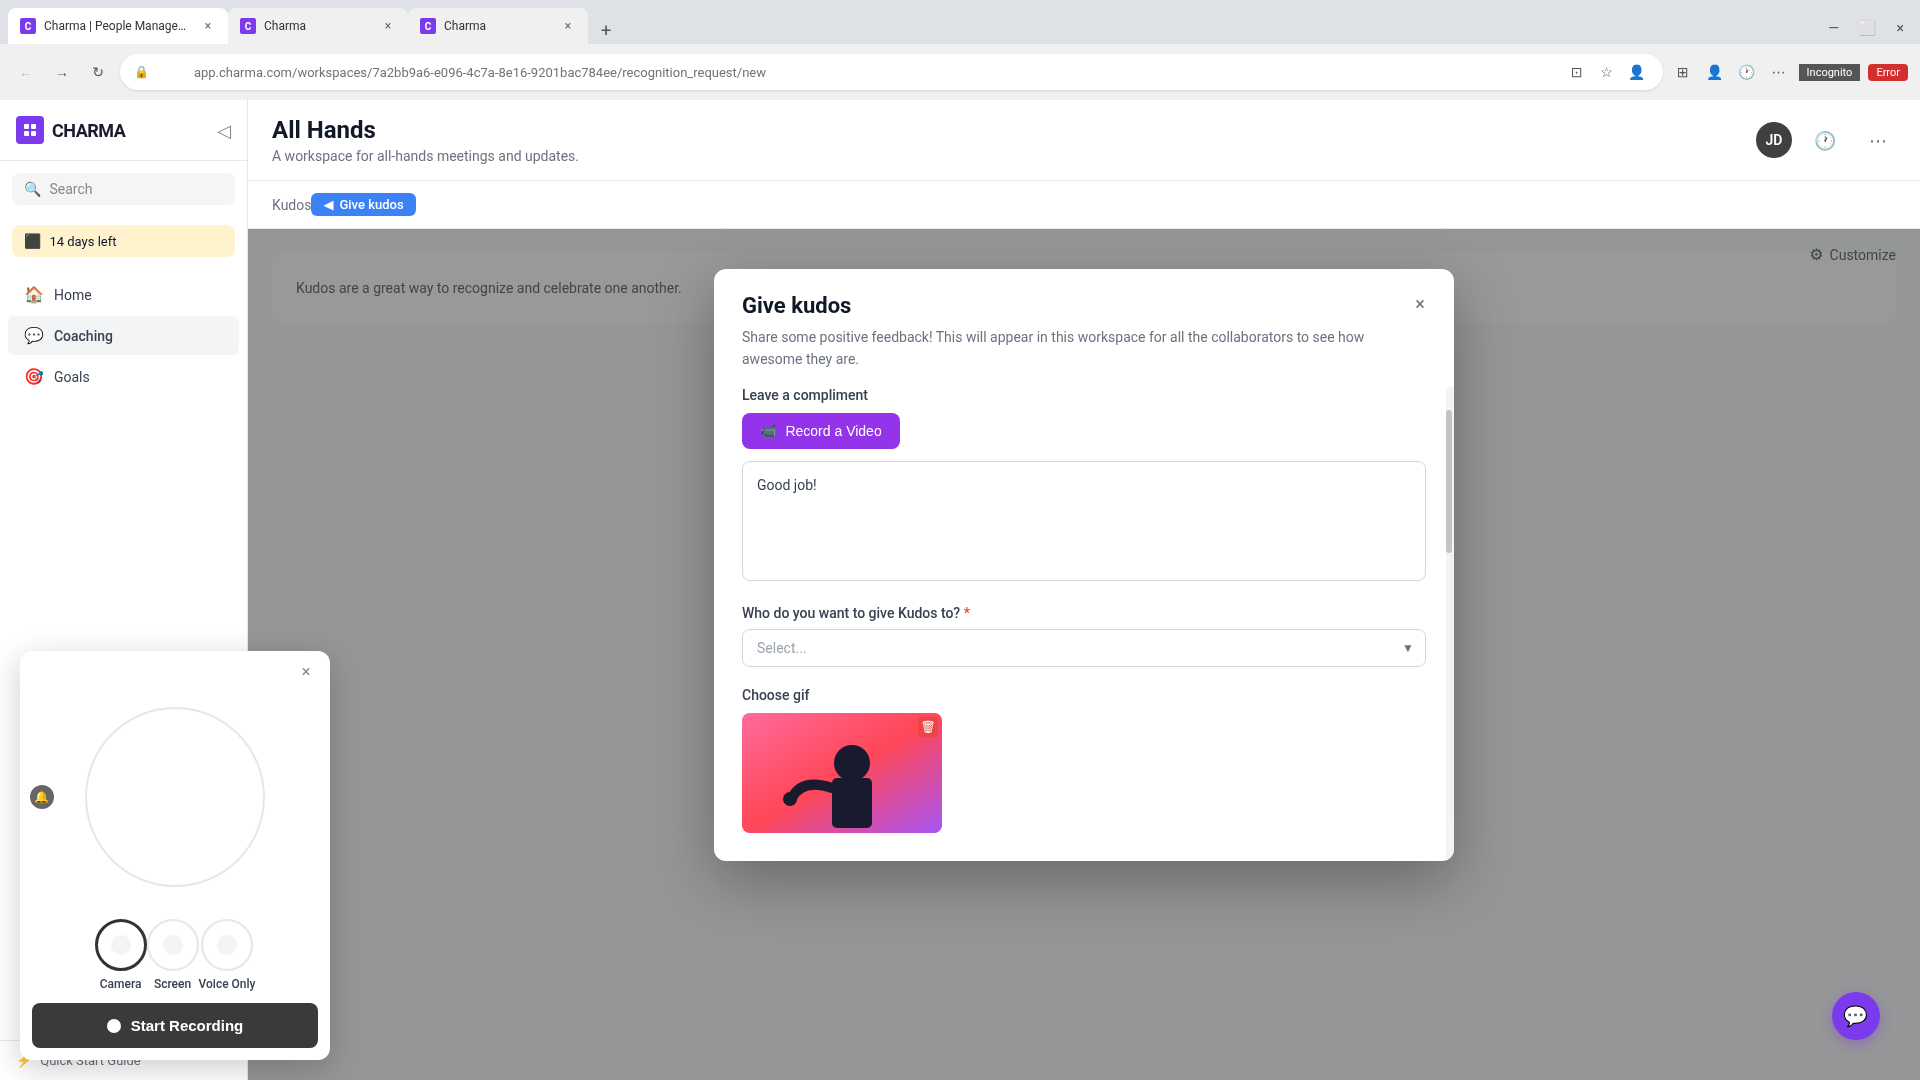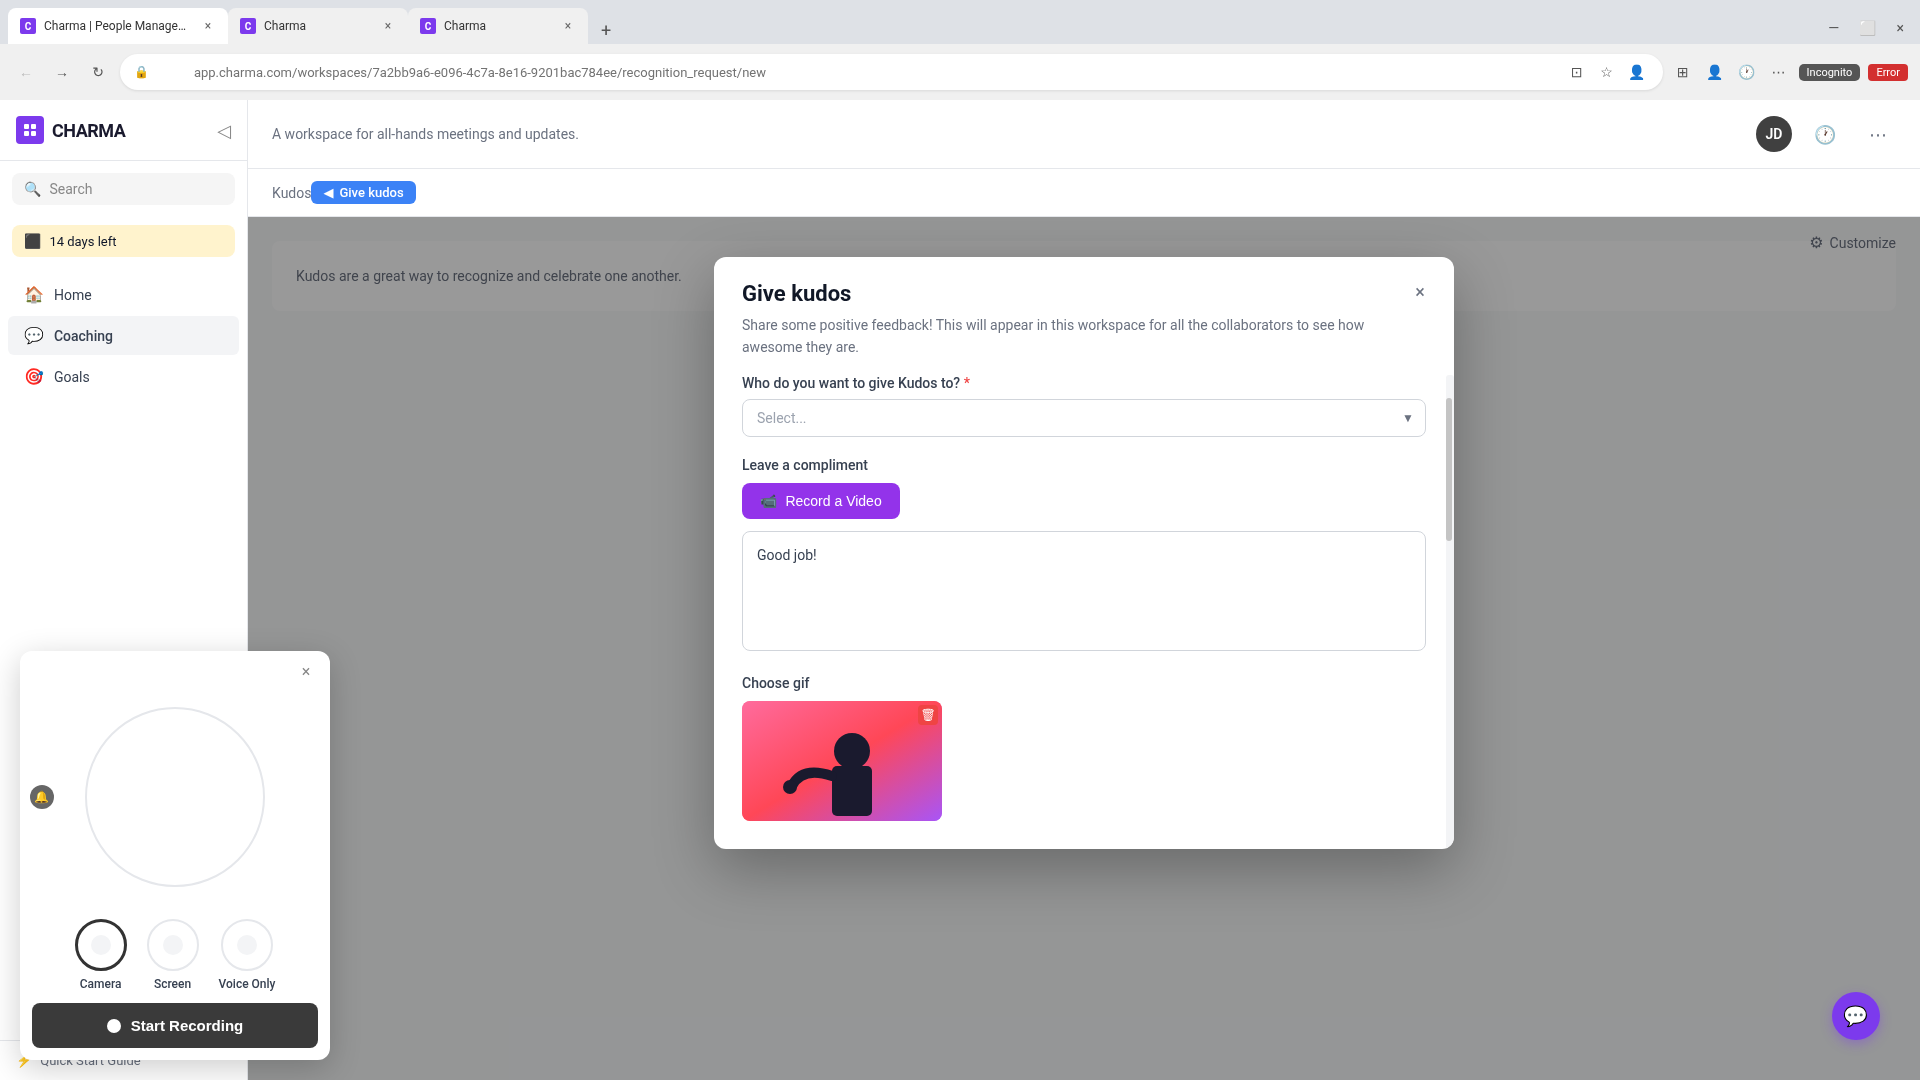--- a/index.html
+++ b/index.html
@@ -16,21 +16,21 @@
     
     .address-bar-row { display: flex; align-items: center; gap: 8px; padding: 6px 12px; height: 56px; background: #f0f0f0; }
     .nav-btn { width: 28px; height: 28px; border-radius: 50%; display: flex; align-items: center; justify-content: center; cursor: pointer; color: #555; font-size: 14px; }
     .nav-btn.disabled { color: #bbb; cursor: default; }
     .address-bar { flex: 1; background: white; border-radius: 20px; display: flex; align-items: center; gap: 8px; padding: 6px 14px; height: 36px; box-shadow: 0 1px 3px rgba(0,0,0,0.1); }
     .address-lock { color: #555; font-size: 12px; }
     .address-text { font-size: 13px; color: #737373; flex: 1; margin-left: 37px; }
     .address-icons { display: flex; gap: 6px; align-items: center; }
     .addr-icon { color: #555; font-size: 14px; cursor: pointer; width: 24px; height: 24px; display: flex; align-items: center; justify-content: center; }
     .browser-right { display: flex; align-items: center; gap: 8px; }
-    .incognito-badge { background: #555; color: white; font-size: 11px; padding: 2px 8px; border-radius: 5px; }
+    .incognito-badge { background: #555; color: white; font-size: 11px; padding: 2px 8px; border-radius: 0; }
     .error-badge { background: #d32f2f; color: white; font-size: 11px; padding: 2px 8px; border-radius: 4px; }
 
     
     .app-wrapper { display: flex; width: 100%; height: calc(1080px - 100px); position: relative; }
 
     
     .sidebar { width: 248px; background: white; border-right: 1px solid #e5e7eb; display: flex; flex-direction: column; flex-shrink: 0; height: 100%; }
     .sidebar-header { display: flex; align-items: center; justify-content: space-between; padding: 16px 16px; border-bottom: 1px solid #e5e7eb; }
     .logo { display: flex; align-items: center; gap: 8px; }
     .logo-icon { width: 28px; height: 28px; background: #7c3aed; border-radius: 4px; display: flex; align-items: center; justify-content: center; }
@@ -105,21 +105,21 @@
     .gif-delete { position: absolute; top: 4px; right: 4px; background: #ef4444; color: white; width: 20px; height: 20px; border-radius: 4px; display: flex; align-items: center; justify-content: center; font-size: 12px; cursor: pointer; }
 
     
     .recording-widget { position: absolute; left: 20px; bottom: 20px; width: 310px; background: white; border-radius: 12px; box-shadow: 0 8px 32px rgba(0,0,0,0.2); overflow: hidden; z-index: 200; }
     .widget-header { display: flex; justify-content: flex-end; padding: 8px 12px 4px; }
     .widget-close { cursor: pointer; color: #888; font-size: 16px; width: 24px; height: 24px; display: flex; align-items: center; justify-content: center; border-radius: 50%; }
     .camera-preview { width: 100%; height: 220px; background: white; display: flex; align-items: center; justify-content: center; position: relative; }
     .camera-circle { width: 180px; height: 180px; border-radius: 50%; border: 2px solid #e5e7eb; background: white; }
     .widget-notification { position: absolute; left: 10px; top: 50%; transform: translateY(-50%); background: rgba(0,0,0,0.6); color: white; border-radius: 50%; width: 24px; height: 24px; display: flex; align-items: center; justify-content: center; font-size: 12px; }
     
-    .recording-controls { display: flex; justify-content: center; gap: 20px; padding: 12px 0 4px; background: white; }
+    .recording-controls { display: flex; justify-content: center; padding: 12px 0 4px; background: white; }
     .control-item { display: flex; flex-direction: column; align-items: center; gap: 6px; cursor: pointer; }
     .control-btn { width: 52px; height: 52px; border-radius: 50%; border: 2px solid #e5e7eb; background: white; display: flex; align-items: center; justify-content: center; }
     .control-btn.active { border: 3px solid #333; }
     .control-btn-inner { width: 20px; height: 20px; border-radius: 50%; background: #f3f4f6; }
     .control-label { font-size: 12px; color: #374151; font-weight: 500; }
     
     .start-recording-btn { margin: 8px 12px 12px; width: calc(100% - 24px); background: #3a3a3a; color: white; border: none; padding: 14px; border-radius: 8px; font-size: 15px; font-weight: 600; cursor: pointer; display: flex; align-items: center; justify-content: center; gap: 10px; }
     .rec-dot { width: 14px; height: 14px; border-radius: 50%; background: white; }
 
     
@@ -235,20 +235,21 @@
       <div class="quick-start">
         <span>⚡</span>
         <span>Quick Start Guide</span>
       </div>
     </div>
   </div>
 
   <div class="main-content">
     <div class="main-header">
       <div class="main-header-left">
+        <h1 class="page-title">All Hands</h1>
         <p class="page-subtitle">A workspace for all-hands meetings and updates.</p>
       </div>
       <div class="main-header-right">
         <div class="header-avatar">JD</div>
         <div class="header-icon" style="font-size:18px; position:relative;">
           🕐
         </div>
         <div class="header-icon" style="font-size:18px;">⋯</div>
       </div>
     </div>
@@ -273,43 +274,43 @@
 
       <div class="modal-backdrop">
         <div class="modal">
           <div class="modal-header">
             <h2 class="modal-title">Give kudos</h2>
             <p class="modal-description">Share some positive feedback! This will appear in this workspace for all the collaborators to see how awesome they are.</p>
             <div class="modal-close">×</div>
           </div>
 
           <div class="modal-body">
+
+            <div class="form-group">
+              <div class="section-label">Leave a compliment</div>
+              <button class="record-video-btn">
+                <span class="record-icon">📹</span>
+                <span>Record a Video</span>
+              </button>
+              <textarea class="text-area" style="">Good job!</textarea>
+            </div>
 
             <div class="form-group">
               <label class="form-label">
                 <span>Who do you want to give Kudos to?</span>
                 <span class="required"> *</span>
               </label>
               <div class="select-wrapper">
                 <div class="form-select">
                   <span>Select...</span>
                 </div>
                 <span class="chevron">▼</span>
               </div>
             </div>
 
-            <div class="form-group">
-              <div class="section-label">Leave a compliment</div>
-              <button class="record-video-btn">
-                <span class="record-icon">📹</span>
-                <span>Record a Video</span>
-              </button>
-              <textarea class="text-area" style="">Good job!</textarea>
-            </div>
-
             <div class="gif-section">
               <div class="gif-label">Choose gif</div>
               <div class="gif-preview">
                 <div class="gif-img">
 
                   <svg width="200" height="120" viewBox="0 0 200 120" style="border-radius:8px;">
                     <defs>
                       <linearGradient id="bg" x1="0" y1="0" x2="1" y2="1">
                         <stop offset="0%" stop-color="#ff6b9d"></stop>
                         <stop offset="50%" stop-color="#ff4757"></stop>

